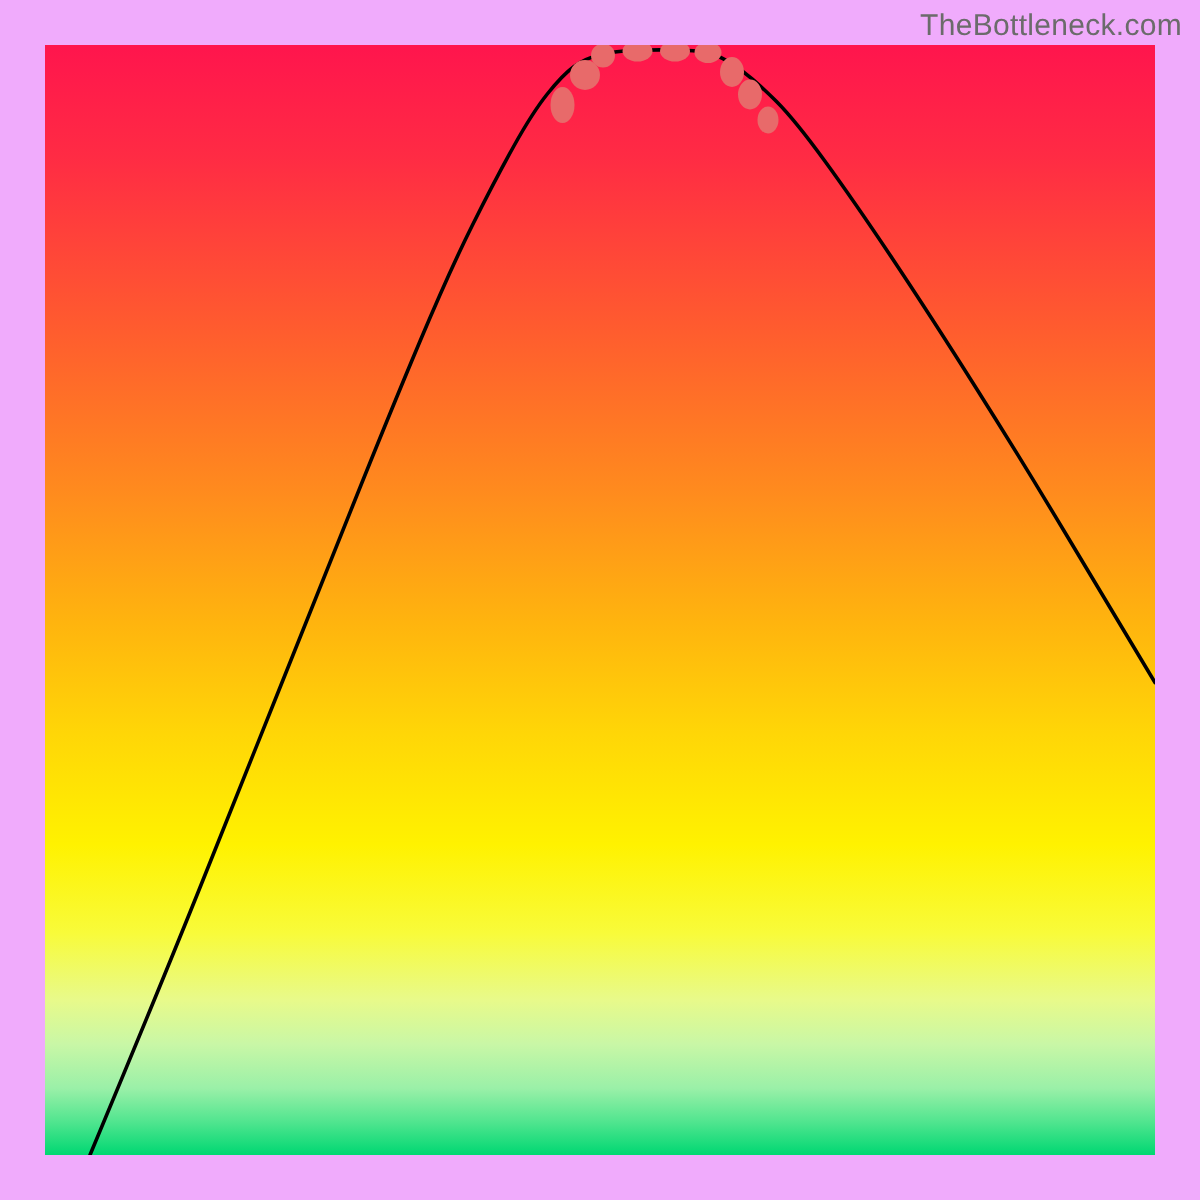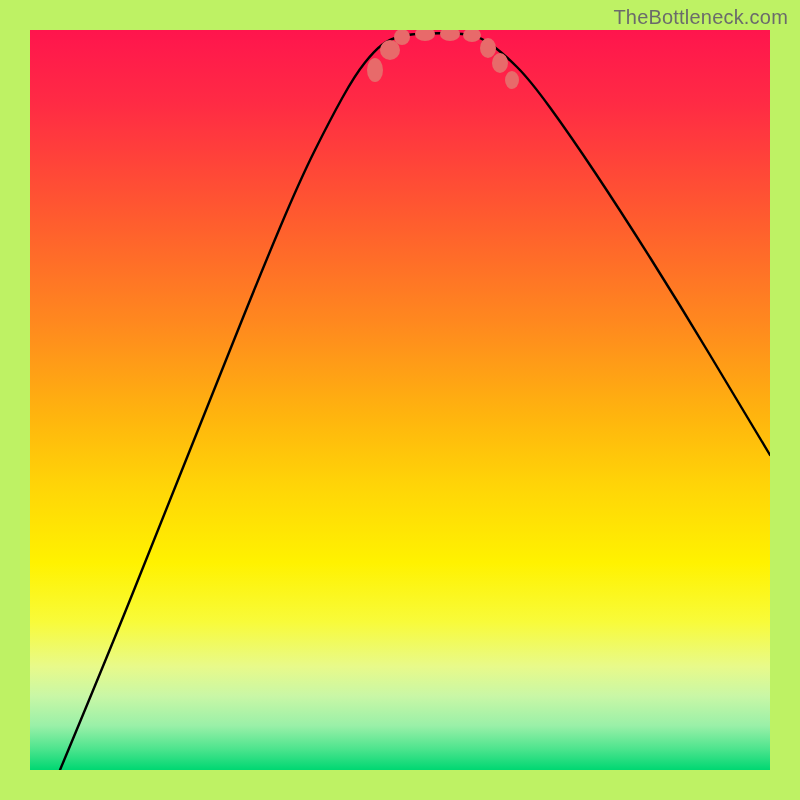--- a/index.html
+++ b/index.html
@@ -7,21 +7,21 @@
     padding: 0;
     width: 800px;
     height: 800px;
     background: #000;
     overflow: hidden;
     font-family: Arial, Helvetica, sans-serif;
   }
   .frame {
     position: absolute;
     inset: 0;
-    background: #bef264;
+    background: #f0abfc;
   }
   .plot {
     position: absolute;
     left: 30px;
     top: 30px;
     width: 740px;
     height: 740px;
     
     background: linear-gradient(
       to bottom,

